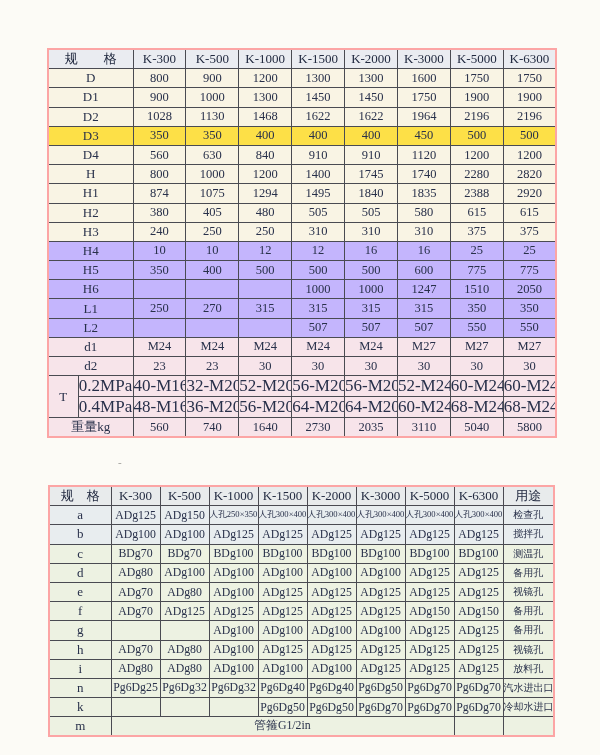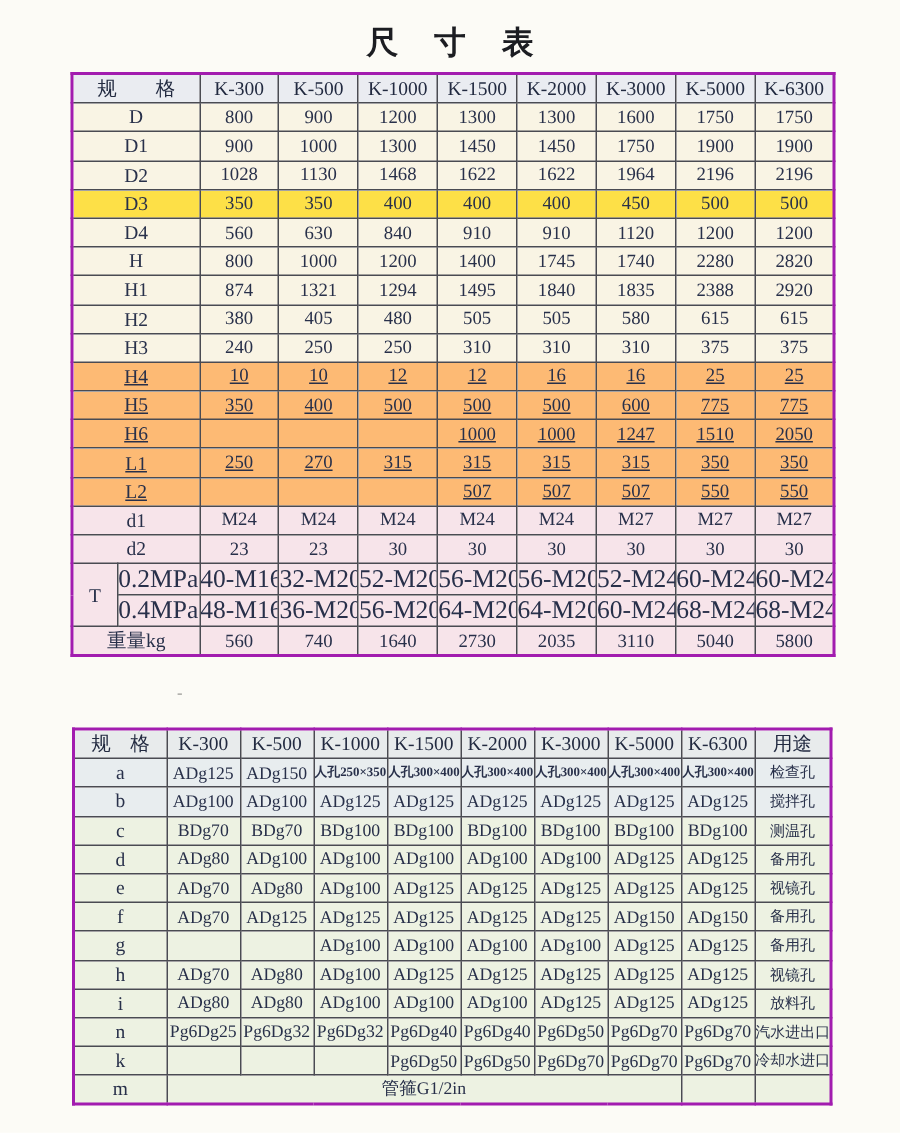--- a/index.html
+++ b/index.html
@@ -4,48 +4,47 @@
 <style>
   html,body{margin:0;padding:0;}
   body{width:600px;height:755px;background:#ffffff;font-family:"Liberation Serif","DejaVu Serif",serif;}
   .page{position:relative;width:600px;height:755px;background:#fcfbf6;overflow:hidden;}
   .title{position:absolute;left:0;width:600px;text-align:center;margin:0;
          font-size:21px;font-weight:700;color:#1c1d22;letter-spacing:0.45em;text-indent:0.45em;}
   .t1{top:14px;}
   .t2{top:451px;}
   .stray{position:absolute;left:118px;top:456px;color:#9a9a96;font-size:11px;}
   table.tbl{position:absolute;border-collapse:collapse;table-layout:fixed;
-            border:2px solid #a21caf;padding-left:12px;}
+            border:2px solid #fca5a5;padding-left:12px;}
   .tbl1{left:47px;top:48px;width:508px;}
   .tbl2{left:48px;top:485px;width:505px;}
   .tbl td{border:1px solid #4a4b52;text-align:center;vertical-align:middle;
           padding:0;height:18.2px;font-size:12.5px;color:#28304a;
           overflow:hidden;white-space:nowrap;}
   .tbl1 td{height:18.2px;}
   .tbl2 td{height:18.2px;font-size:11.8px;}
   td.lbl{font-size:13px;}
   td.hdr{font-size:13px;color:#222a40;}
   td.sub{font-size:17px;}
-  td.tiny{font-size:8.6px;font-weight:bold;}
+  td.tiny{font-size:8.6px;}
   td.use{font-size:10px;}
   
   .tint-head  td{background:#eaecf1;}
   .tint-cream td{background:#f9f4e4;}
   .tint-blush td{background:#fde047;}
-  .tint-pale  td{background:#fdba74;text-decoration:underline;}
+  .tint-pale  td{background:#c4b5fd;}
   .tint-pink  td{background:#f7e4ea;}
   .tint-head2 td{background:#e8ebec;}
   .tint-bluegrey td{background:#e8edef;}
   .tint-green td{background:#edf2e2;}
 </style>
 </head>
 <body>
 
 <div class="page">
-  <h1 class="title t1">尺 寸 表</h1>
   <table class="tbl tbl1">
     <colgroup>
       <col style="width:30px">
         <col style="width:55px">
       <col span="8" style="width:52.9px">
     </colgroup>
     <tbody id="t1">
         <tr class="tint-head">
           <td class="hdr" colspan="2">规　　格</td>
           <td class="hdr">K-300</td>
@@ -119,21 +118,21 @@
           <td>1200</td>
           <td>1400</td>
           <td>1745</td>
           <td>1740</td>
           <td>2280</td>
           <td>2820</td>
         </tr>
         <tr class="tint-cream">
           <td class="lbl" colspan="2">H1</td>
           <td>874</td>
-          <td>1321</td>
+          <td>1075</td>
           <td>1294</td>
           <td>1495</td>
           <td>1840</td>
           <td>1835</td>
           <td>2388</td>
           <td>2920</td>
         </tr>
         <tr class="tint-cream">
           <td class="lbl" colspan="2">H2</td>
           <td>380</td>

